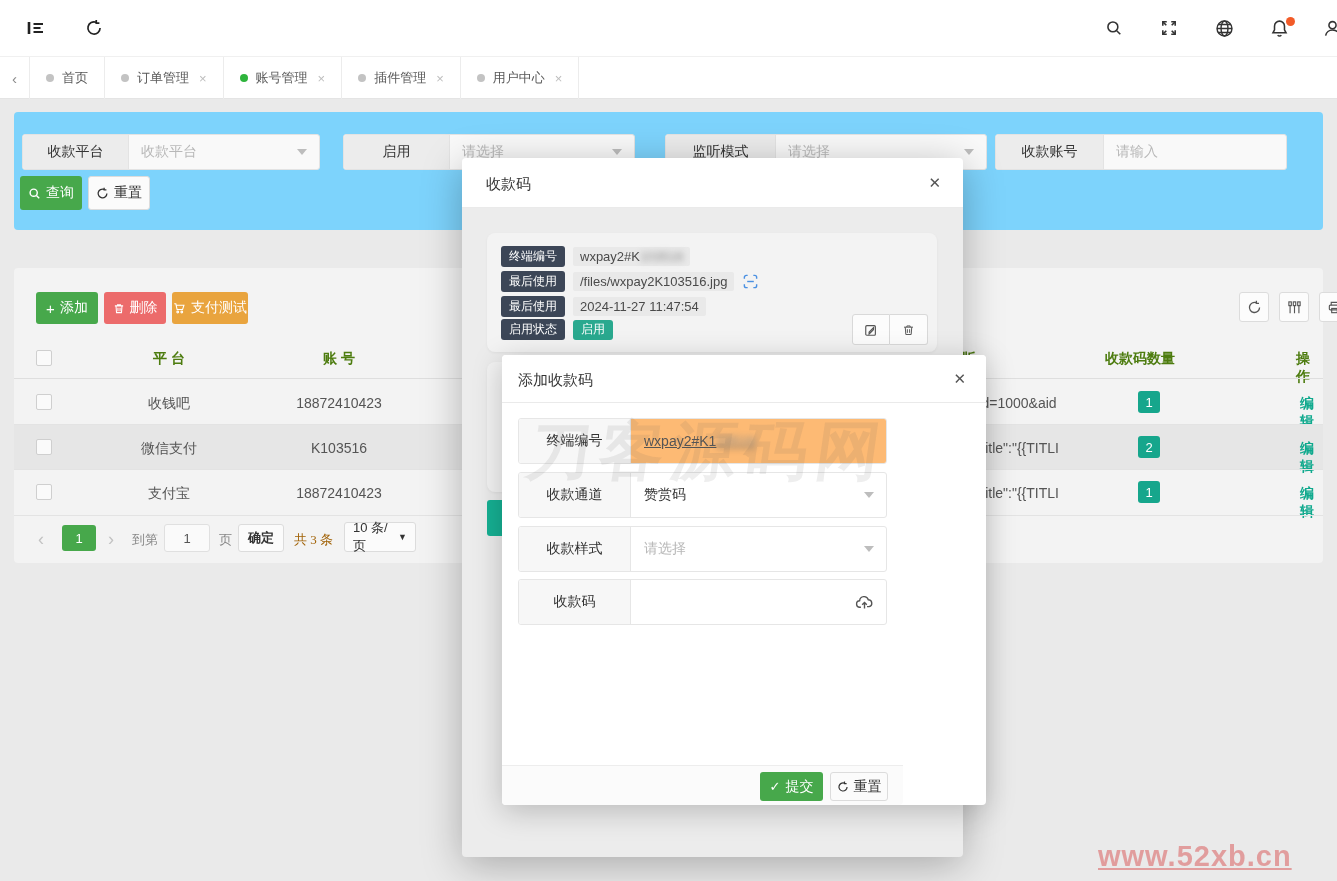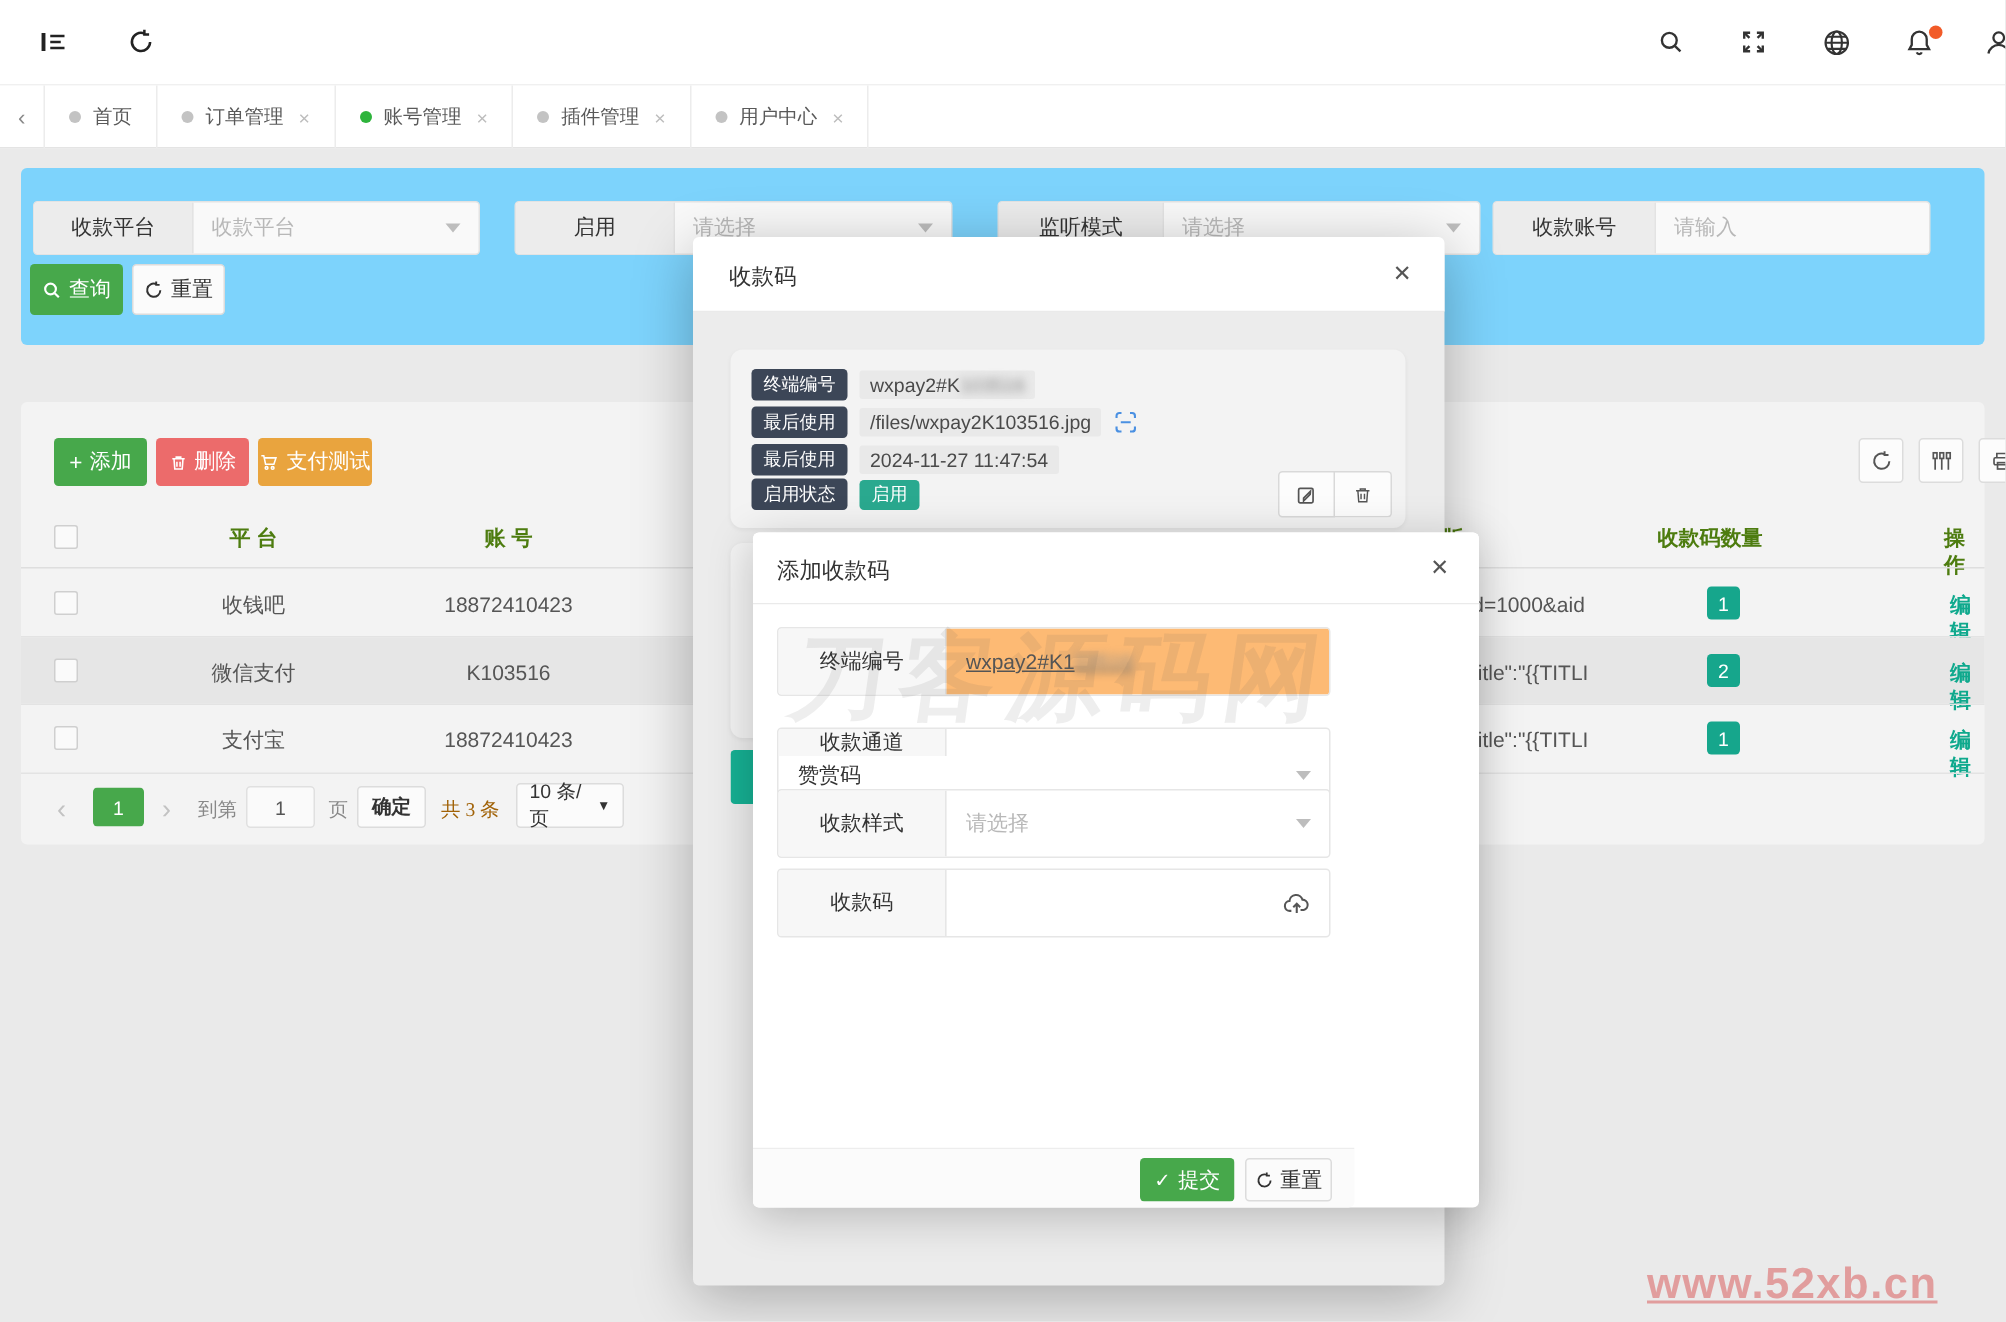--- a/index.html
+++ b/index.html
@@ -360,21 +360,21 @@
     </div>
 
     <div class="frow" style="top:63px;left:16px;">
       <div class="rlabel">终端编号</div>
       <div class="rvalue" style="background:#fdba74;color:#555;text-decoration:underline;">
         <span>wxpay2#K1</span>
           <span class="masked">03516</span>
       </div>
     </div>
 
-    <div class="frow" style="top:130px;left:16px;flex-direction:column;">
+    <div class="frow" style="top:117px;left:16px;">
       <div class="rlabel">收款通道</div>
       <div class="rvalue">
         <span>赞赏码</span>
         <span class="caret"></span>
       </div>
     </div>
 
     <div class="frow" style="top:171px;left:16px;">
       <div class="rlabel">收款样式</div>
       <div class="rvalue">

